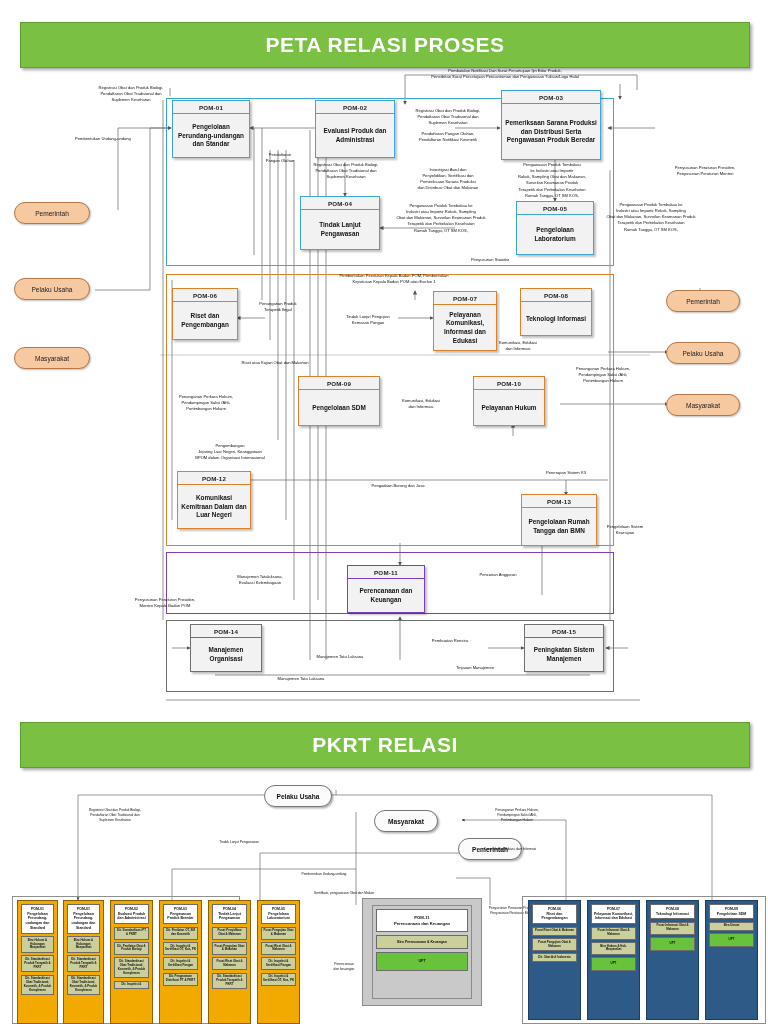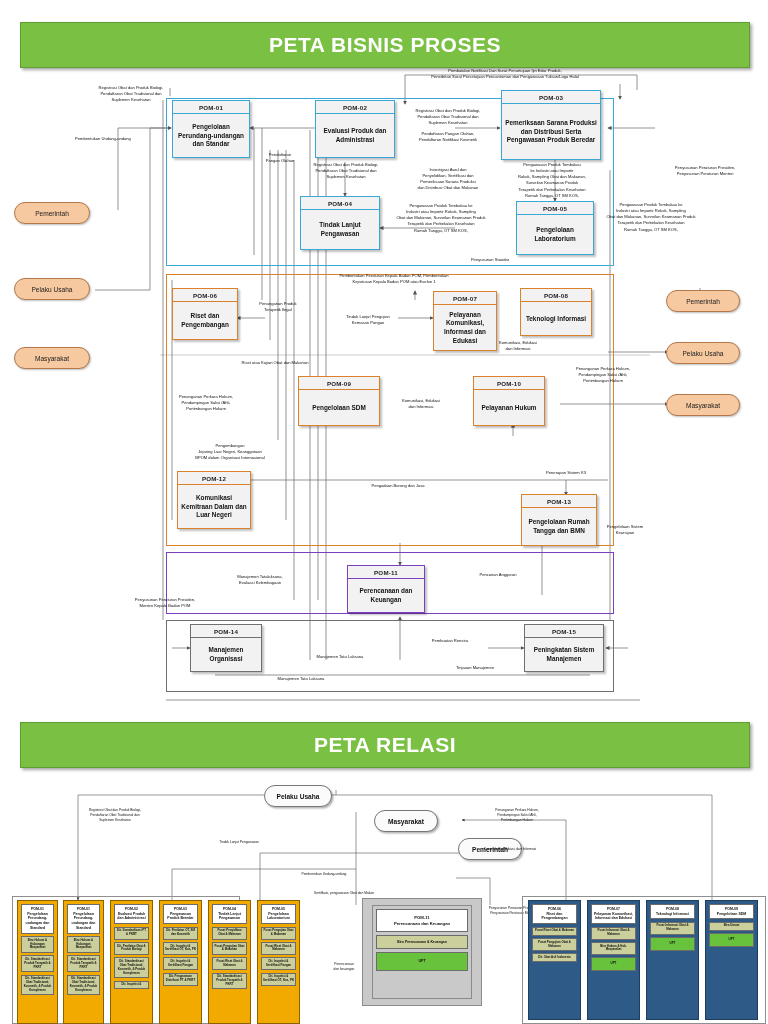--- a/index.html
+++ b/index.html
@@ -64,24 +64,24 @@
   .cell{border:1px solid #6b6b6b;font-size:2.9px;font-weight:bold;text-align:center;
        color:#111;line-height:1.35;padding:1.5px 1px;margin-bottom:2.5px;}
   .cell.olive{background:#CBCF9C;}
   .cell.green{background:#68C23C;}
   .outerframe{position:absolute;border:1px solid #8f8f8f;box-sizing:border-box;}
 </style>
 </head>
 <body>
 
 <div class="banner" id="banner-bp">
-  <span>PETA BISNIS PROSES</span>
+  <span>PETA RELASI PROSES</span>
 </div>
 <div class="banner" id="banner-rel">
-  <span>PETA RELASI</span>
+  <span>PKRT RELASI</span>
 </div>
 
 <div class="canvas">
 
 <svg class="wires" viewBox="0 0 768 1024">
   <defs>
     <marker id="ah" markerWidth="6" markerHeight="6" refX="5" refY="3" orient="auto">
       <path d="M0,0 L6,3 L0,6 z" fill="#555"></path>
     </marker>
   </defs>

